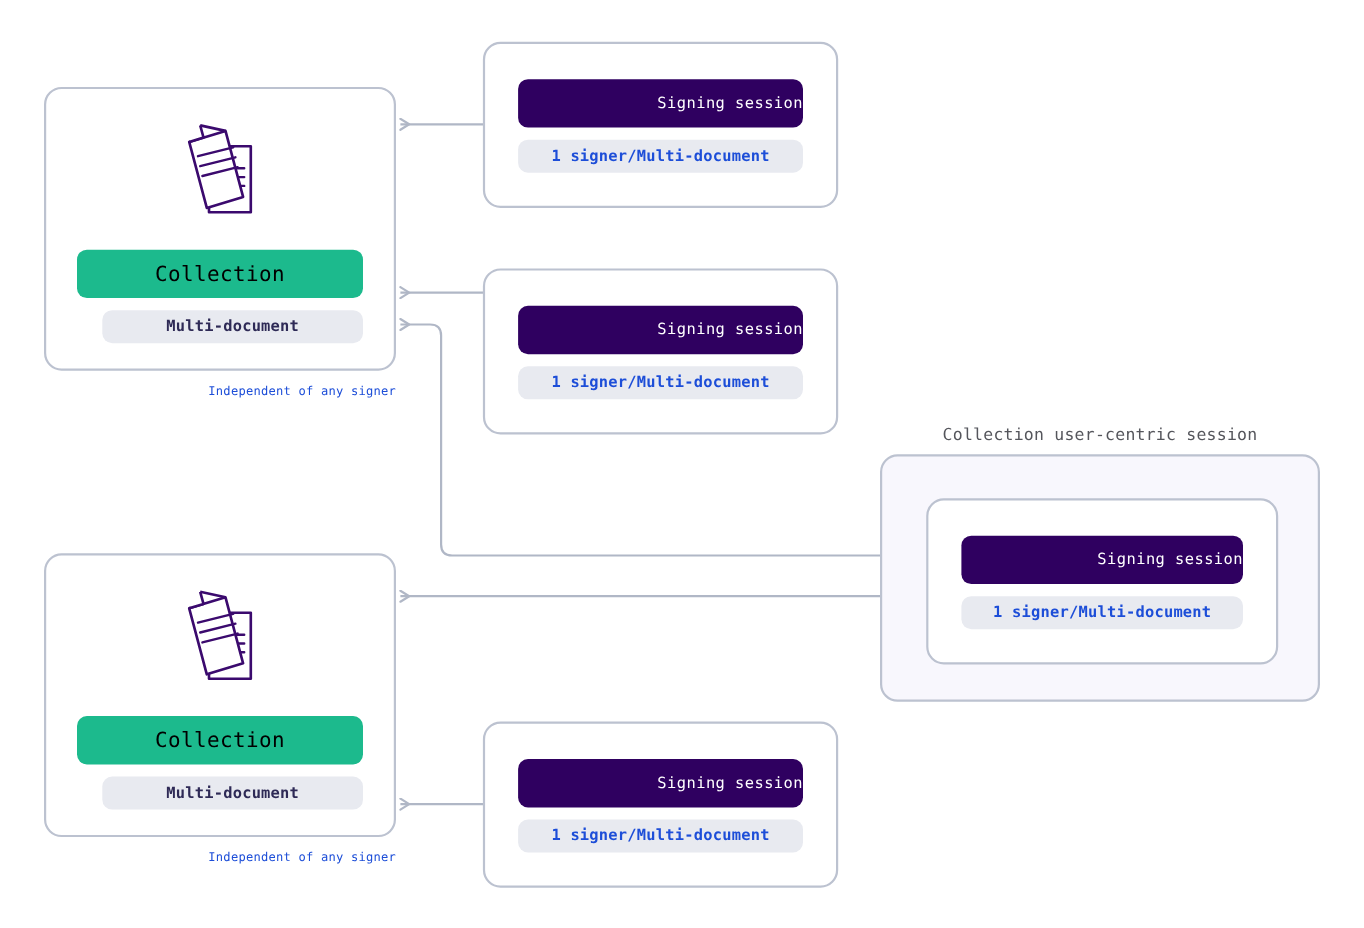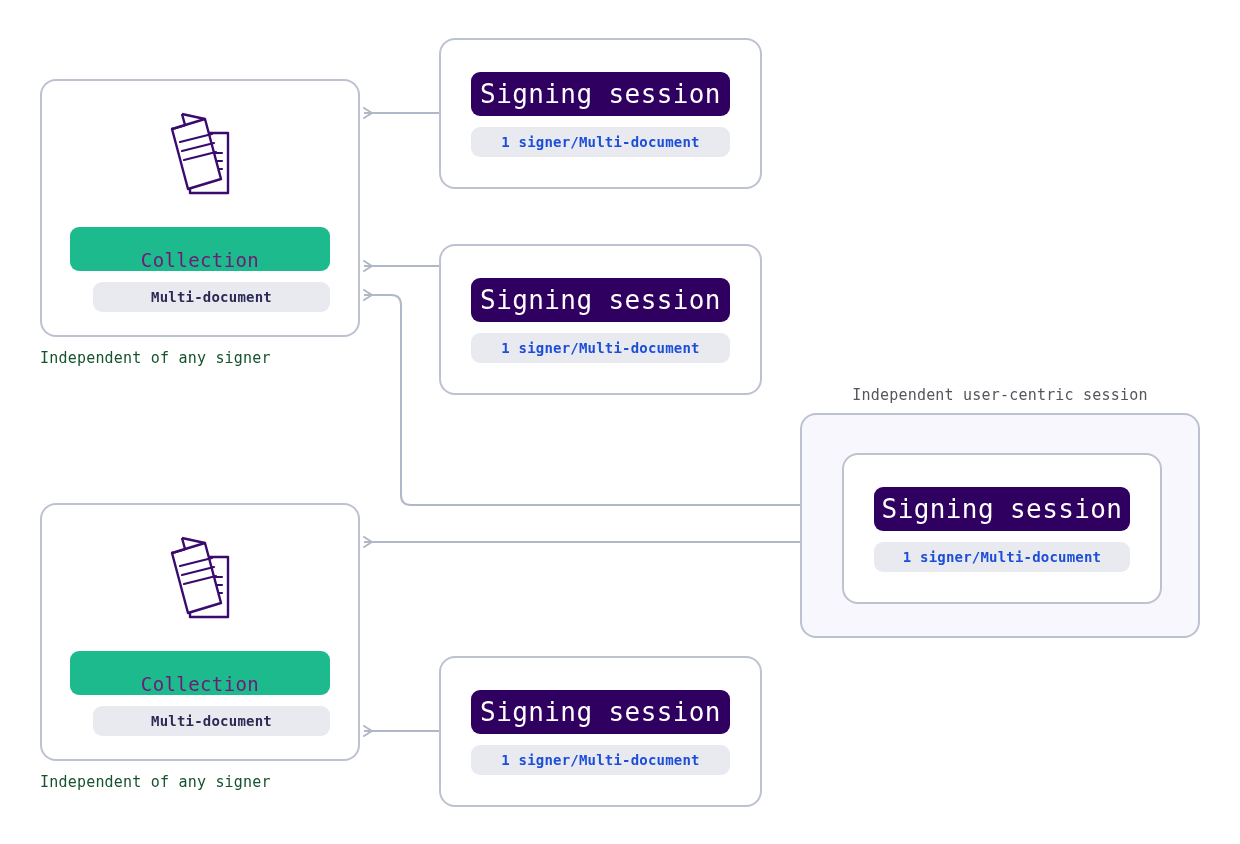--- a/index.html
+++ b/index.html
@@ -45,23 +45,23 @@
     height: 96px;
   }
   .pill-green {
     position: absolute;
     left: 28px;
     right: 28px;
     height: 44px;
     background: #1cba8d;
     border-radius: 9px;
     display: flex;
-    align-items: flex-end;
+    align-items: center;
     justify-content: center;
-    color: #701a75;
+    color: #000000;
     font-size: 19px;
     letter-spacing: 0.4px;
   }
   .pill-grey {
     position: absolute;
     left: 28px;
     right: 28px;
     height: 30px;
     background: #e8eaf0;
     border-radius: 9px;
@@ -69,23 +69,23 @@
     align-items: center;
     justify-content: center;
     color: #2e2a56;
     font-size: 14px;
     font-weight: bold;
     letter-spacing: 0.2px;
     margin-left: 23px;
   }
   .caption {
     position: absolute;
-    text-align: left;
-    color: #14532d;
-    font-size: 15px;
+    text-align: right;
+    color: #1d4ed8;
+    font-size: 11px;
     letter-spacing: 0.2px;
     white-space: nowrap;
   }
 
   
   .session-card {
     position: absolute;
     box-sizing: border-box;
     background: #ffffff;
     border: 2px solid #bcc2d0;
@@ -93,23 +93,23 @@
   }
   .pill-purple {
     position: absolute;
     left: 30px;
     right: 30px;
     height: 44px;
     background: #2f0060;
     border-radius: 9px;
     display: flex;
     align-items: center;
-    justify-content: center;
+    justify-content: flex-end;
     color: #ffffff;
-    font-size: 26px;
+    font-size: 14px;
     letter-spacing: 0.4px;
   }
   .pill-sub {
     position: absolute;
     left: 30px;
     right: 30px;
     height: 30px;
     background: #e8eaf0;
     border-radius: 9px;
     display: flex;
@@ -225,21 +225,21 @@
 
   <div class="session-card" style="left:439px; top:656px; width:323px; height:151px;">
     <div class="pill-purple" style="top:32px;">
       <span>Signing session</span>
     </div>
     <div class="pill-sub" style="top:87px;">
       <span>1 signer/Multi-document</span>
     </div>
   </div>
 
-  <div class="enterprise-caption" style="left:800px; top:386px; width:400px;">Independent user-centric session</div>
+  <div class="enterprise-caption" style="left:800px; top:386px; width:400px;">Collection user-centric session</div>
 
   <div class="enterprise-panel" style="left:800px; top:413px; width:400px; height:225px;">
     <div class="session-card" style="left:40px; top:38px; width:320px; height:151px;">
       <div class="pill-purple" style="top:32px;">
         <span>Signing session</span>
       </div>
       <div class="pill-sub" style="top:87px;">
         <span>1 signer/Multi-document</span>
       </div>
     </div>

